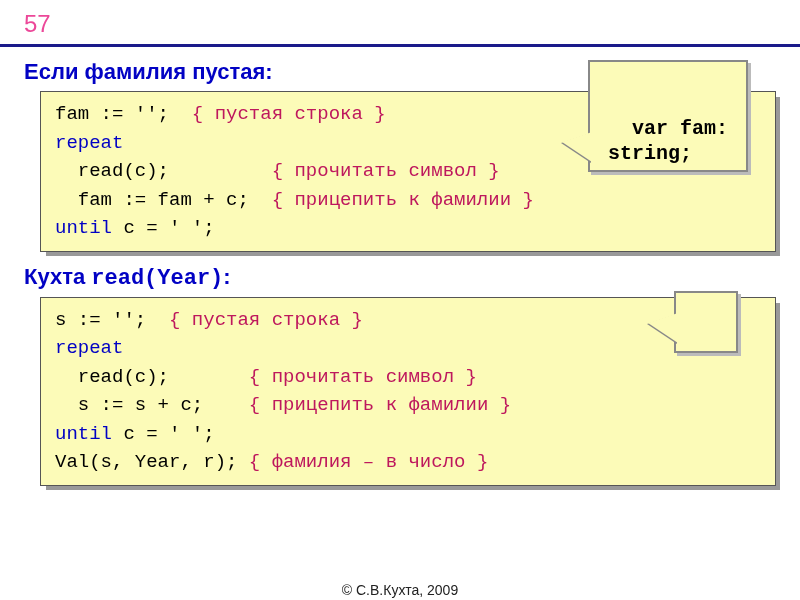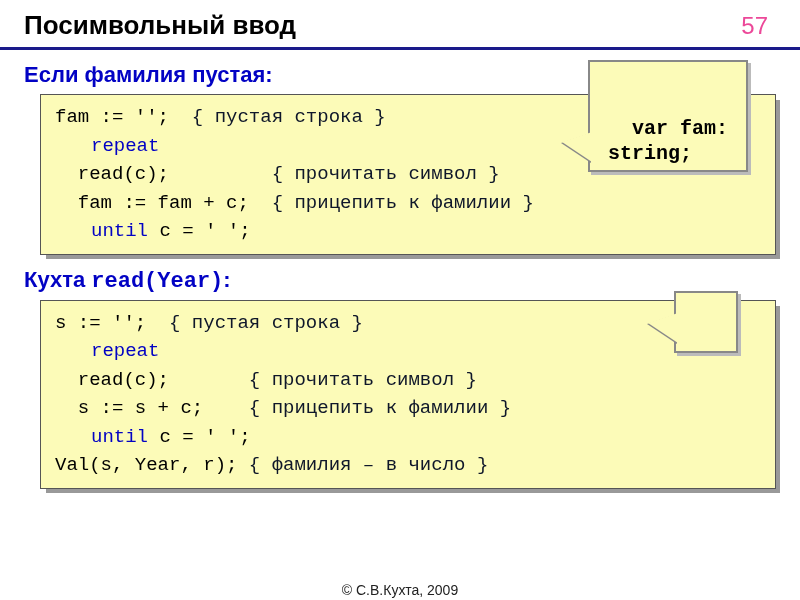--- a/index.html
+++ b/index.html
@@ -53,22 +53,22 @@
     background: #fcfbb8;
     border: 1px solid #555;
     padding: 8px 14px;
     font-family: "Courier New", monospace;
     font-size: 19px;
     line-height: 1.5;
     white-space: pre;
     z-index: 1;
     color: #000;
   }
-  .code-block .kw { color: #0202c4; margin-left: 36px; }
-  .code-block .cm { color: #0f172a; }
+  .code-block .kw { color: #0202c4; }
+  .code-block .cm { color: #be185d; }
   .callout {
     position: absolute;
     z-index: 5;
     background: #fcfbb8;
     border: 2px solid #888;
     border-radius: 0;
     padding: 4px 18px;
     font-family: "Courier New", monospace;
     font-weight: bold;
     font-size: 20px;
@@ -93,21 +93,20 @@
     left: 0; right: 0;
     text-align: center;
     font-size: 14px;
     color: #222;
   }
 </style>
 </head>
 <body>
 
 <div class="header-bar">
-  <div class="title">Посимвольный ввод</div>
   <div class="pagenum">57</div>
 </div>
 
 <div class="section-label">Если фамилия пустая:</div>
 <div class="code-wrap">
   <div class="code-shadow"></div>
   <div class="code-block"><span>fam := '';  </span><span class="cm">{ пустая строка }</span>
 <span class="kw">repeat</span>
 <span>  read(c);         </span><span class="cm">{ прочитать символ }</span>
 <span>  fam := fam + c;  </span><span class="cm">{ прицепить к фамилии }</span>

